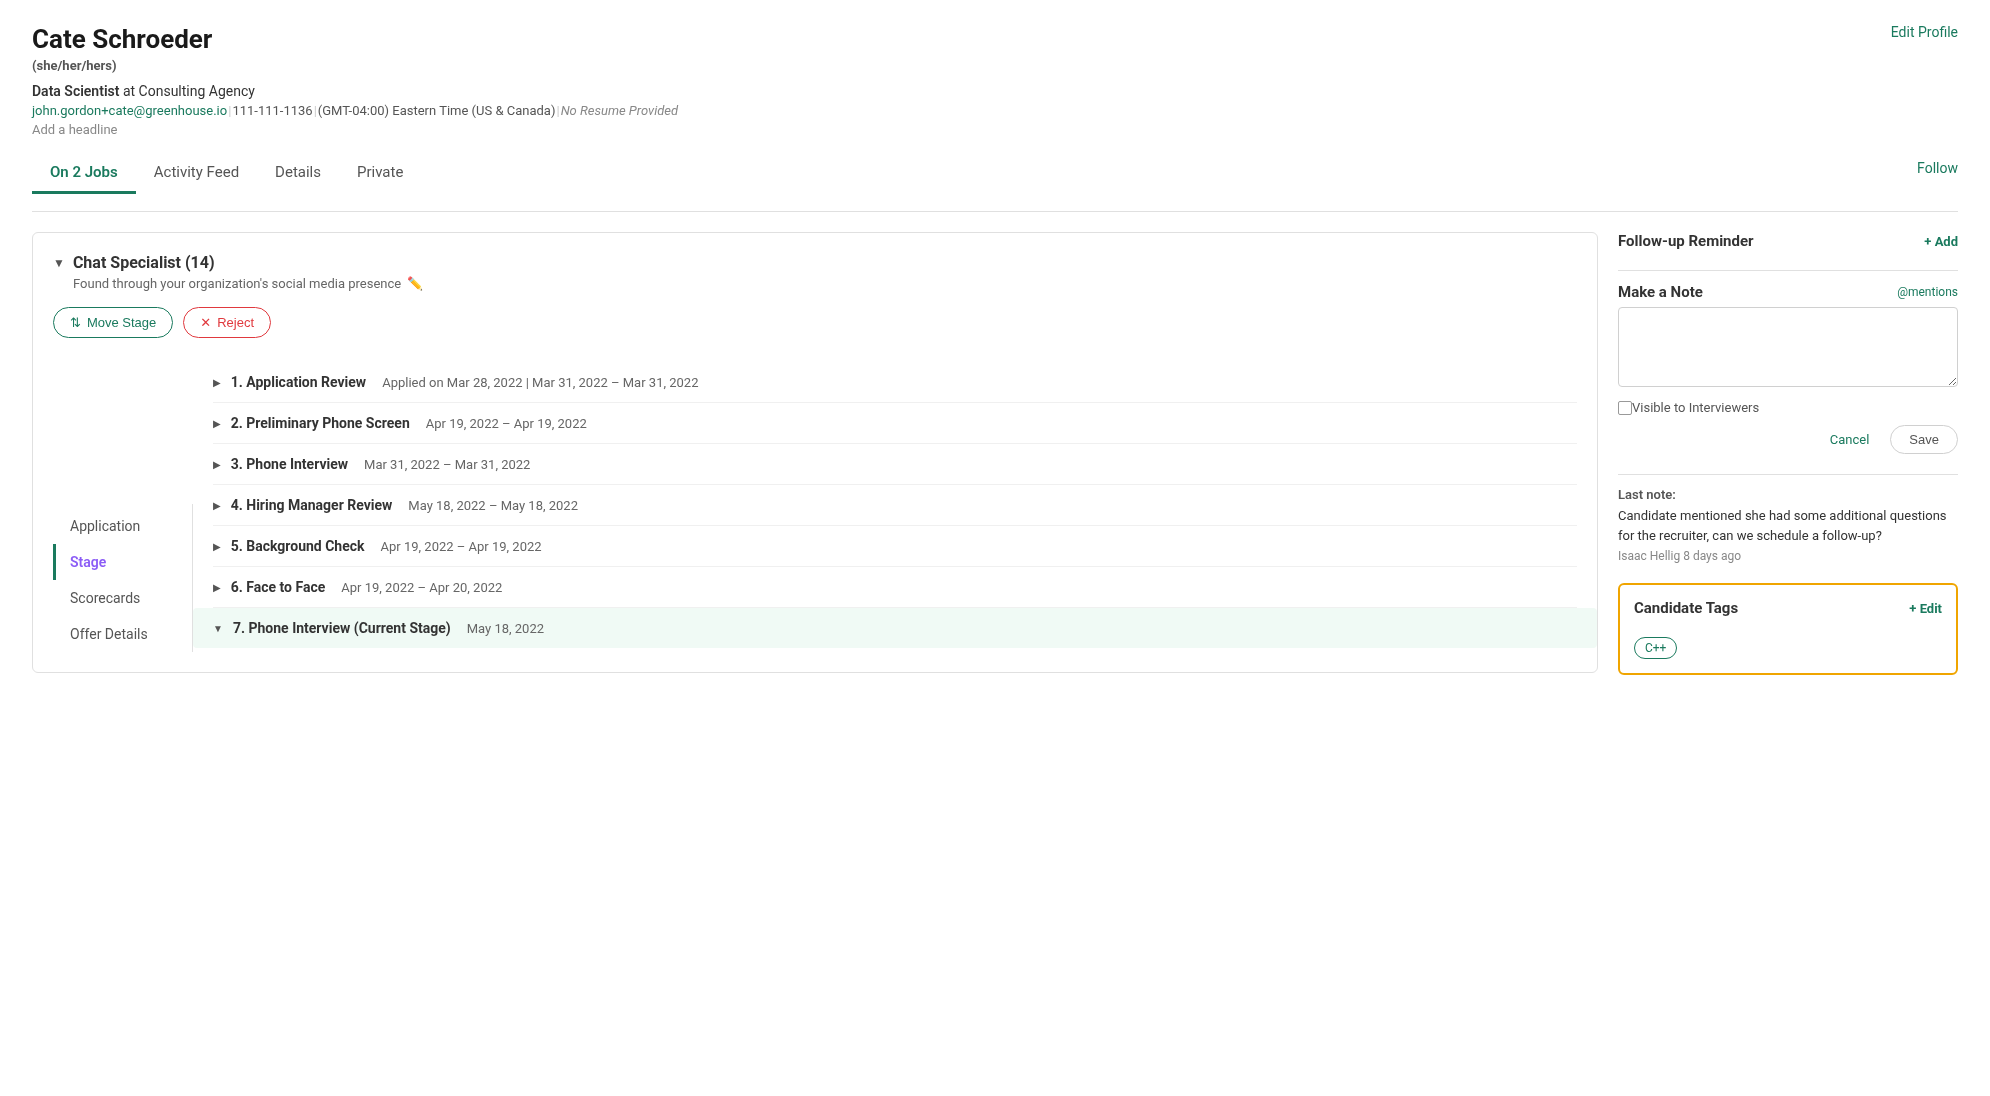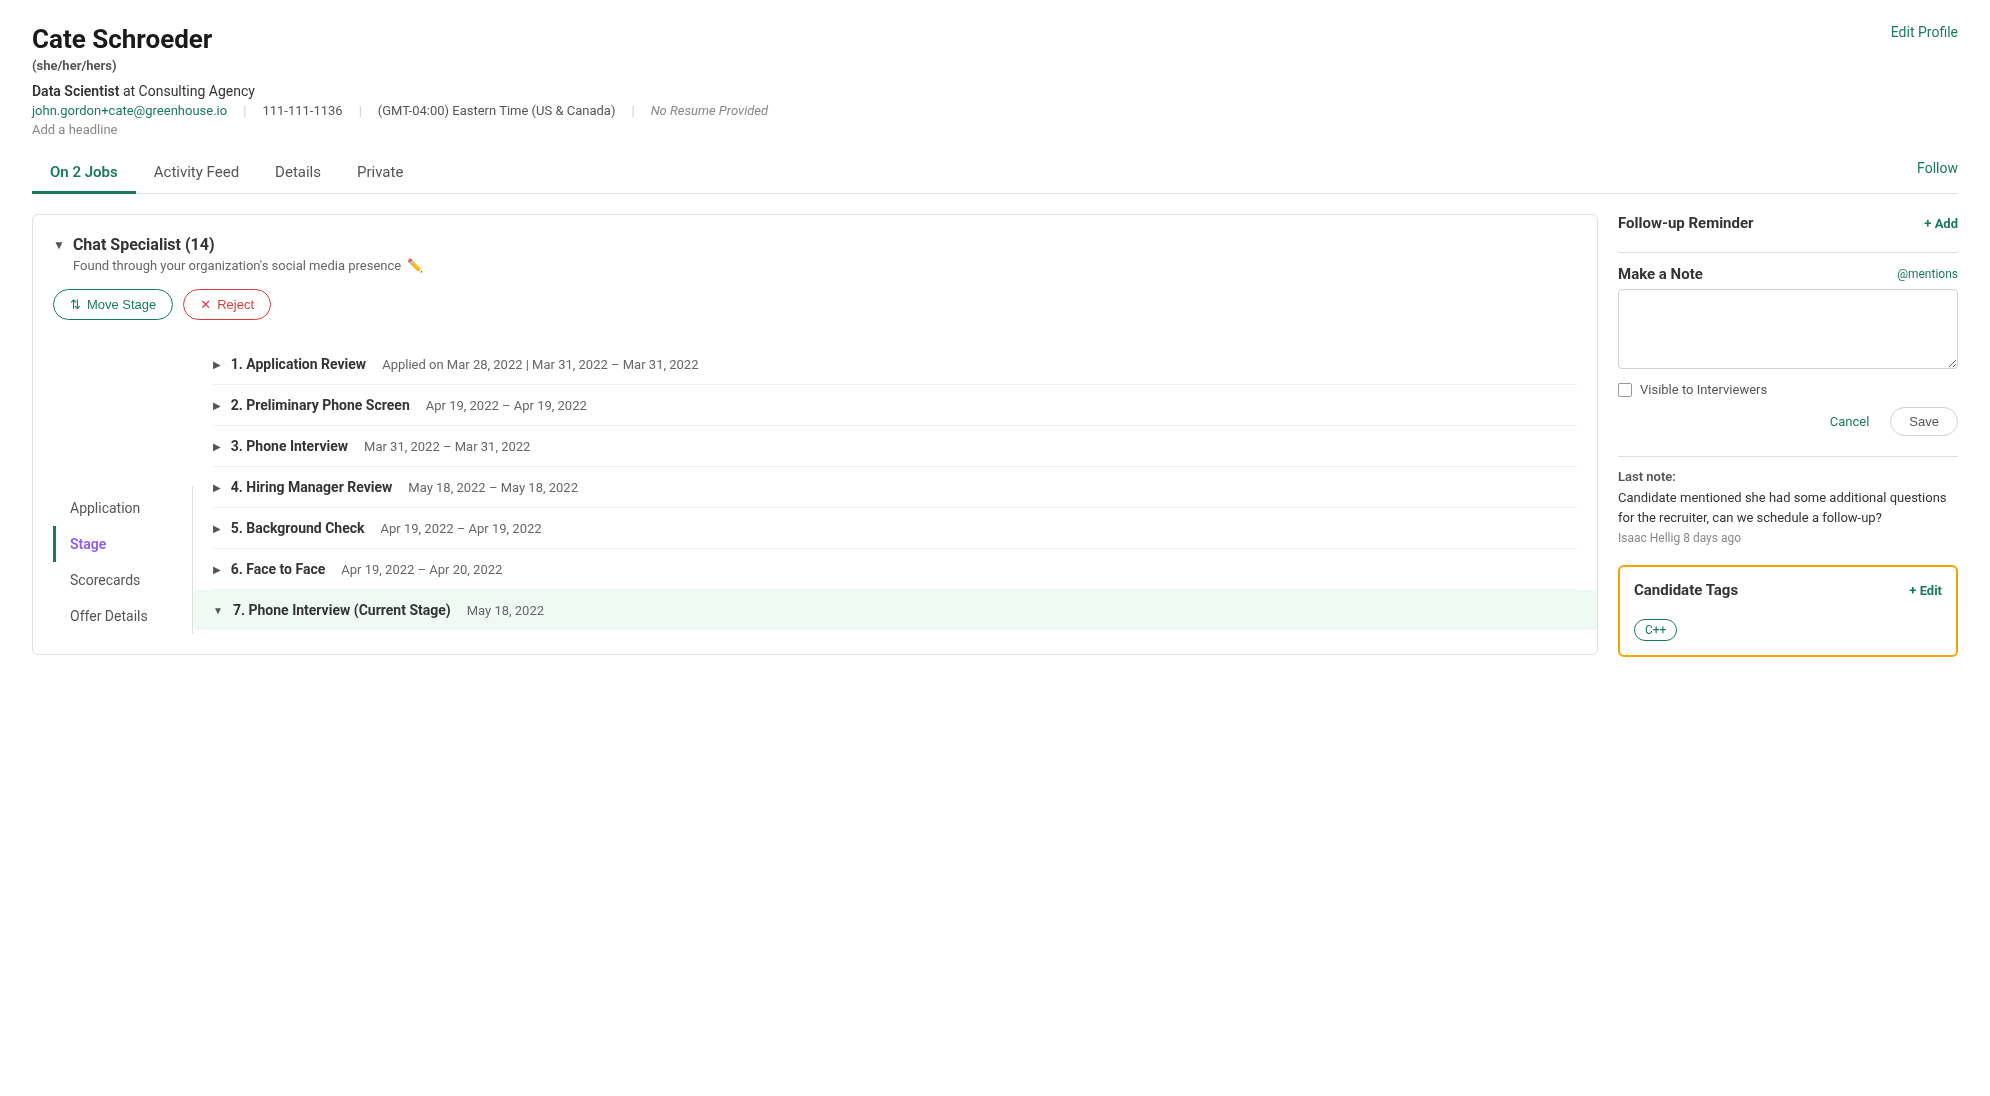--- a/index.html
+++ b/index.html
@@ -7,28 +7,28 @@
 
     .page-container { max-width: 1990px; padding: 24px 32px; }
 
     
     .profile-header { display: flex; justify-content: space-between; align-items: flex-start; margin-bottom: 4px; text-align: right; }
     .candidate-name { font-size: 26px; font-weight: 700; color: #1a1a1a; }
     .edit-profile-link { color: #1a7a5e; text-decoration: none; font-size: 14px; cursor: pointer; }
     .pronouns { color: #555; font-size: 13px; margin-bottom: 10px; font-weight: bold; }
     .title-company { font-size: 14px; margin-bottom: 4px; }
     .title-company strong { font-weight: 600; }
-    .contact-row { display: flex; align-items: center; gap: 16px; font-size: 13px; color: #555; margin-bottom: 4px; flex-wrap: wrap; }
+    .contact-row { display: flex; align-items: center; gap: 1px; font-size: 13px; color: #555; margin-bottom: 4px; flex-wrap: wrap; }
     .contact-email { color: #1a7a5e; text-decoration: none; }
     .contact-sep { color: #ccc; }
     .no-resume { color: #888; font-style: italic; }
     .add-headline { color: #888; font-size: 13px; cursor: pointer; margin-bottom: 16px; }
 
     
-    .tabs-bar { display: flex; align-items: center; border-bottom: 1px solid #e0e0e0; margin-bottom: 20px; padding-bottom: 0; justify-content: space-between; }
+    .tabs-bar { display: flex; align-items: center; border-bottom: 1px solid #e0e0e0; margin-bottom: 20px; padding-bottom: 18px; justify-content: space-between; }
     .tabs-left { display: flex; gap: 0; }
     .tab-item { padding: 10px 18px; font-size: 15px; color: #555; cursor: pointer; border-bottom: 3px solid transparent; margin-bottom: -1px; text-decoration: none; }
     .tab-item.active { color: #1a7a5e; border-bottom: 3px solid #1a7a5e; font-weight: 600; }
     .follow-btn { color: #1a7a5e; font-size: 14px; cursor: pointer; text-decoration: none; padding-bottom: 10px; }
 
     
     .main-layout { display: flex; gap: 20px; }
     .left-panel { flex: 1; min-width: 0; }
     .right-panel { width: 340px; flex-shrink: 0; }
 
@@ -60,21 +60,21 @@
     .stage-dates { color: #666; font-size: 13px; margin-left: 6px; }
 
     
     .right-section { margin-bottom: 20px; }
     .right-section-title { font-size: 15px; font-weight: 700; margin-bottom: 12px; display: flex; justify-content: space-between; align-items: center; }
     .add-link { color: #1a7a5e; font-size: 13px; cursor: pointer; text-decoration: none; }
     .note-textarea { width: 100%; border: 1px solid #d0d0d0; border-radius: 4px; padding: 8px; font-size: 13px; resize: vertical; min-height: 80px; color: #333; font-family: inherit; }
     .mentions-link { color: #1a7a5e; font-size: 12px; cursor: pointer; }
     .note-header { display: flex; justify-content: space-between; align-items: center; margin-bottom: 6px; }
     .note-label { font-size: 15px; font-weight: 700; }
-    .visible-row { display: flex; align-items: center; gap: 8px; margin: 10px 0; font-size: 13px; color: #555; }
+    .visible-row { display: flex; align-items: center; gap: 0; margin: 10px 0; font-size: 13px; color: #555; }
     .checkbox { width: 14px; height: 14px; border: 1px solid #999; border-radius: 2px; background: #fff; cursor: pointer; flex-shrink: 0; }
     .note-actions { display: flex; justify-content: flex-end; gap: 21px; align-items: center; margin-bottom: 16px; }
     .cancel-link { color: #1a7a5e; font-size: 13px; cursor: pointer; text-decoration: none; }
     .save-btn { border: 1px solid #d0d0d0; background: #fff; color: #555; border-radius: 20px; padding: 6px 18px; cursor: pointer; font-size: 13px; }
     .divider { border: none; border-top: 1px solid #e0e0e0; margin: 12px 0; }
     .last-note-label { font-size: 13px; font-weight: 600; color: #555; margin-bottom: 4px; }
     .last-note-text { font-size: 13px; color: #333; line-height: 1.5; margin-bottom: 4px; }
     .last-note-meta { font-size: 12px; color: #888; }
 
     

